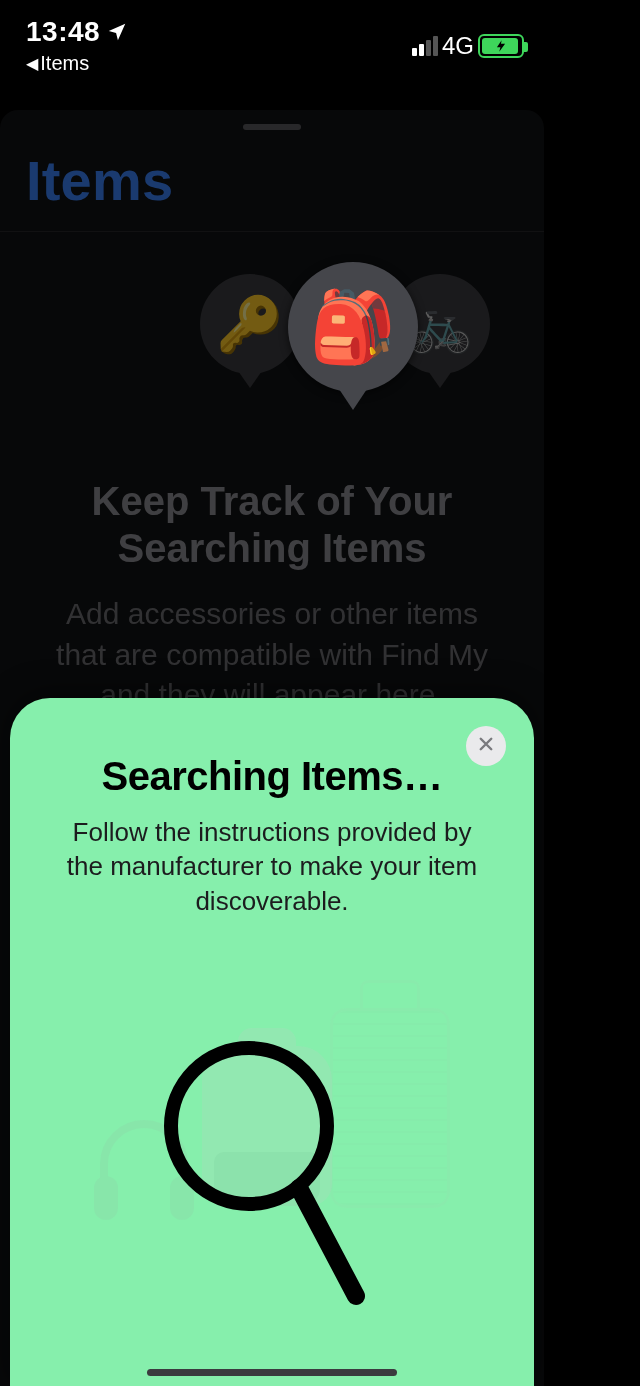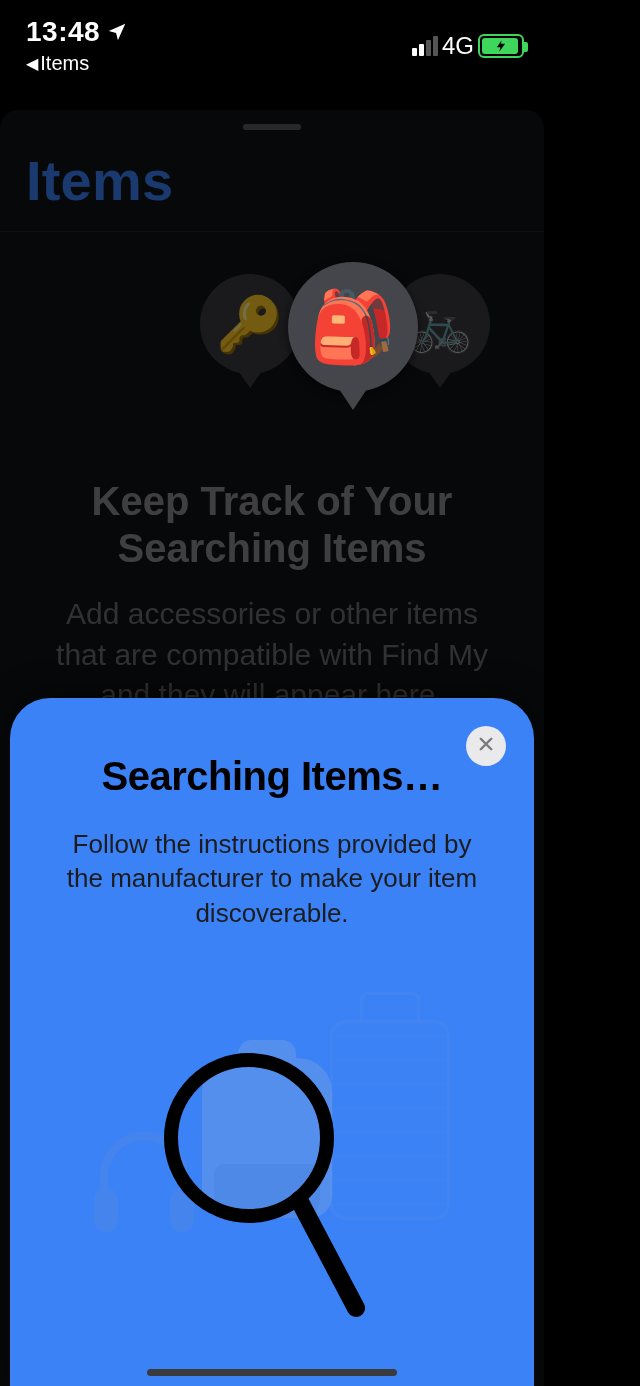--- a/index.html
+++ b/index.html
@@ -53,25 +53,25 @@
   .pin.center .glyph { font-size: 70px; }
 
   .hero-title { margin-top: 26px; font-size: 40px; font-weight: 700; color: #8d8d92; line-height: 1.18; }
   .hero-sub { margin-top: 22px; font-size: 30px; font-weight: 400; color: #6d6d71; line-height: 1.35; padding: 0 10px; }
   .learn-more { margin-top: 28px; font-size: 26px; color: #1a3b7a; }
 
   
   .dim { position: absolute; inset: 0; background: rgba(0,0,0,0.55); pointer-events: none; }
 
   
-  .modal { position: absolute; left: 10px; right: 10px; bottom: 0; height: 688px; background: #3b82f6; border-radius: 40px 40px 0 0; color: #000; padding: 56px 40px 0 40px; box-shadow: 0 -4px 30px rgba(0,0,0,.5); overflow: hidden; }
+  .modal { position: absolute; left: 10px; right: 10px; bottom: 0; height: 688px; background: #86efac; border-radius: 40px 40px 0 0; color: #000; padding: 56px 40px 0 40px; box-shadow: 0 -4px 30px rgba(0,0,0,.5); overflow: hidden; }
   .modal .close { position: absolute; top: 28px; right: 28px; width: 40px; height: 40px; border-radius: 20px; background: #eaeaec; display: flex; align-items: center; justify-content: center; cursor: pointer; }
   .modal .close svg { width: 18px; height: 18px; }
   .modal-title { font-size: 40px; font-weight: 800; text-align: center; letter-spacing: -0.5px; }
-  .modal-sub { margin-top: 28px; font-size: 26px; font-weight: 400; text-align: center; color: #1c1c1e; line-height: 1.32; padding: 0 8px; }
+  .modal-sub { margin-top: 16px; font-size: 26px; font-weight: 400; text-align: center; color: #1c1c1e; line-height: 1.32; padding: 0 8px; }
 
   
   .illus { position: relative; margin: 100px auto 0 auto; width: 360px; height: 300px; }
   .headphones { position: absolute; left: -8px; top: 76px; opacity: .10; }
   .headphones svg { width: 120px; height: 140px; }
   .backpack { position: absolute; left: 110px; top: 28px; opacity: .18; }
   .backpack .bp-body { width: 130px; height: 160px; background: #c9c9cc; border-radius: 34px 34px 22px 22px; position: relative; }
   .backpack .bp-top { position: absolute; top: -18px; left: 36px; width: 58px; height: 30px; background: #c9c9cc; border-radius: 14px 14px 4px 4px; }
   .backpack .bp-pocket { position: absolute; bottom: 0; left: 12px; right: 12px; height: 54px; background: #a9a9ad; border-radius: 10px 10px 18px 18px; }
   .suitcase { position: absolute; left: 238px; top: -10px; opacity: .06; }

